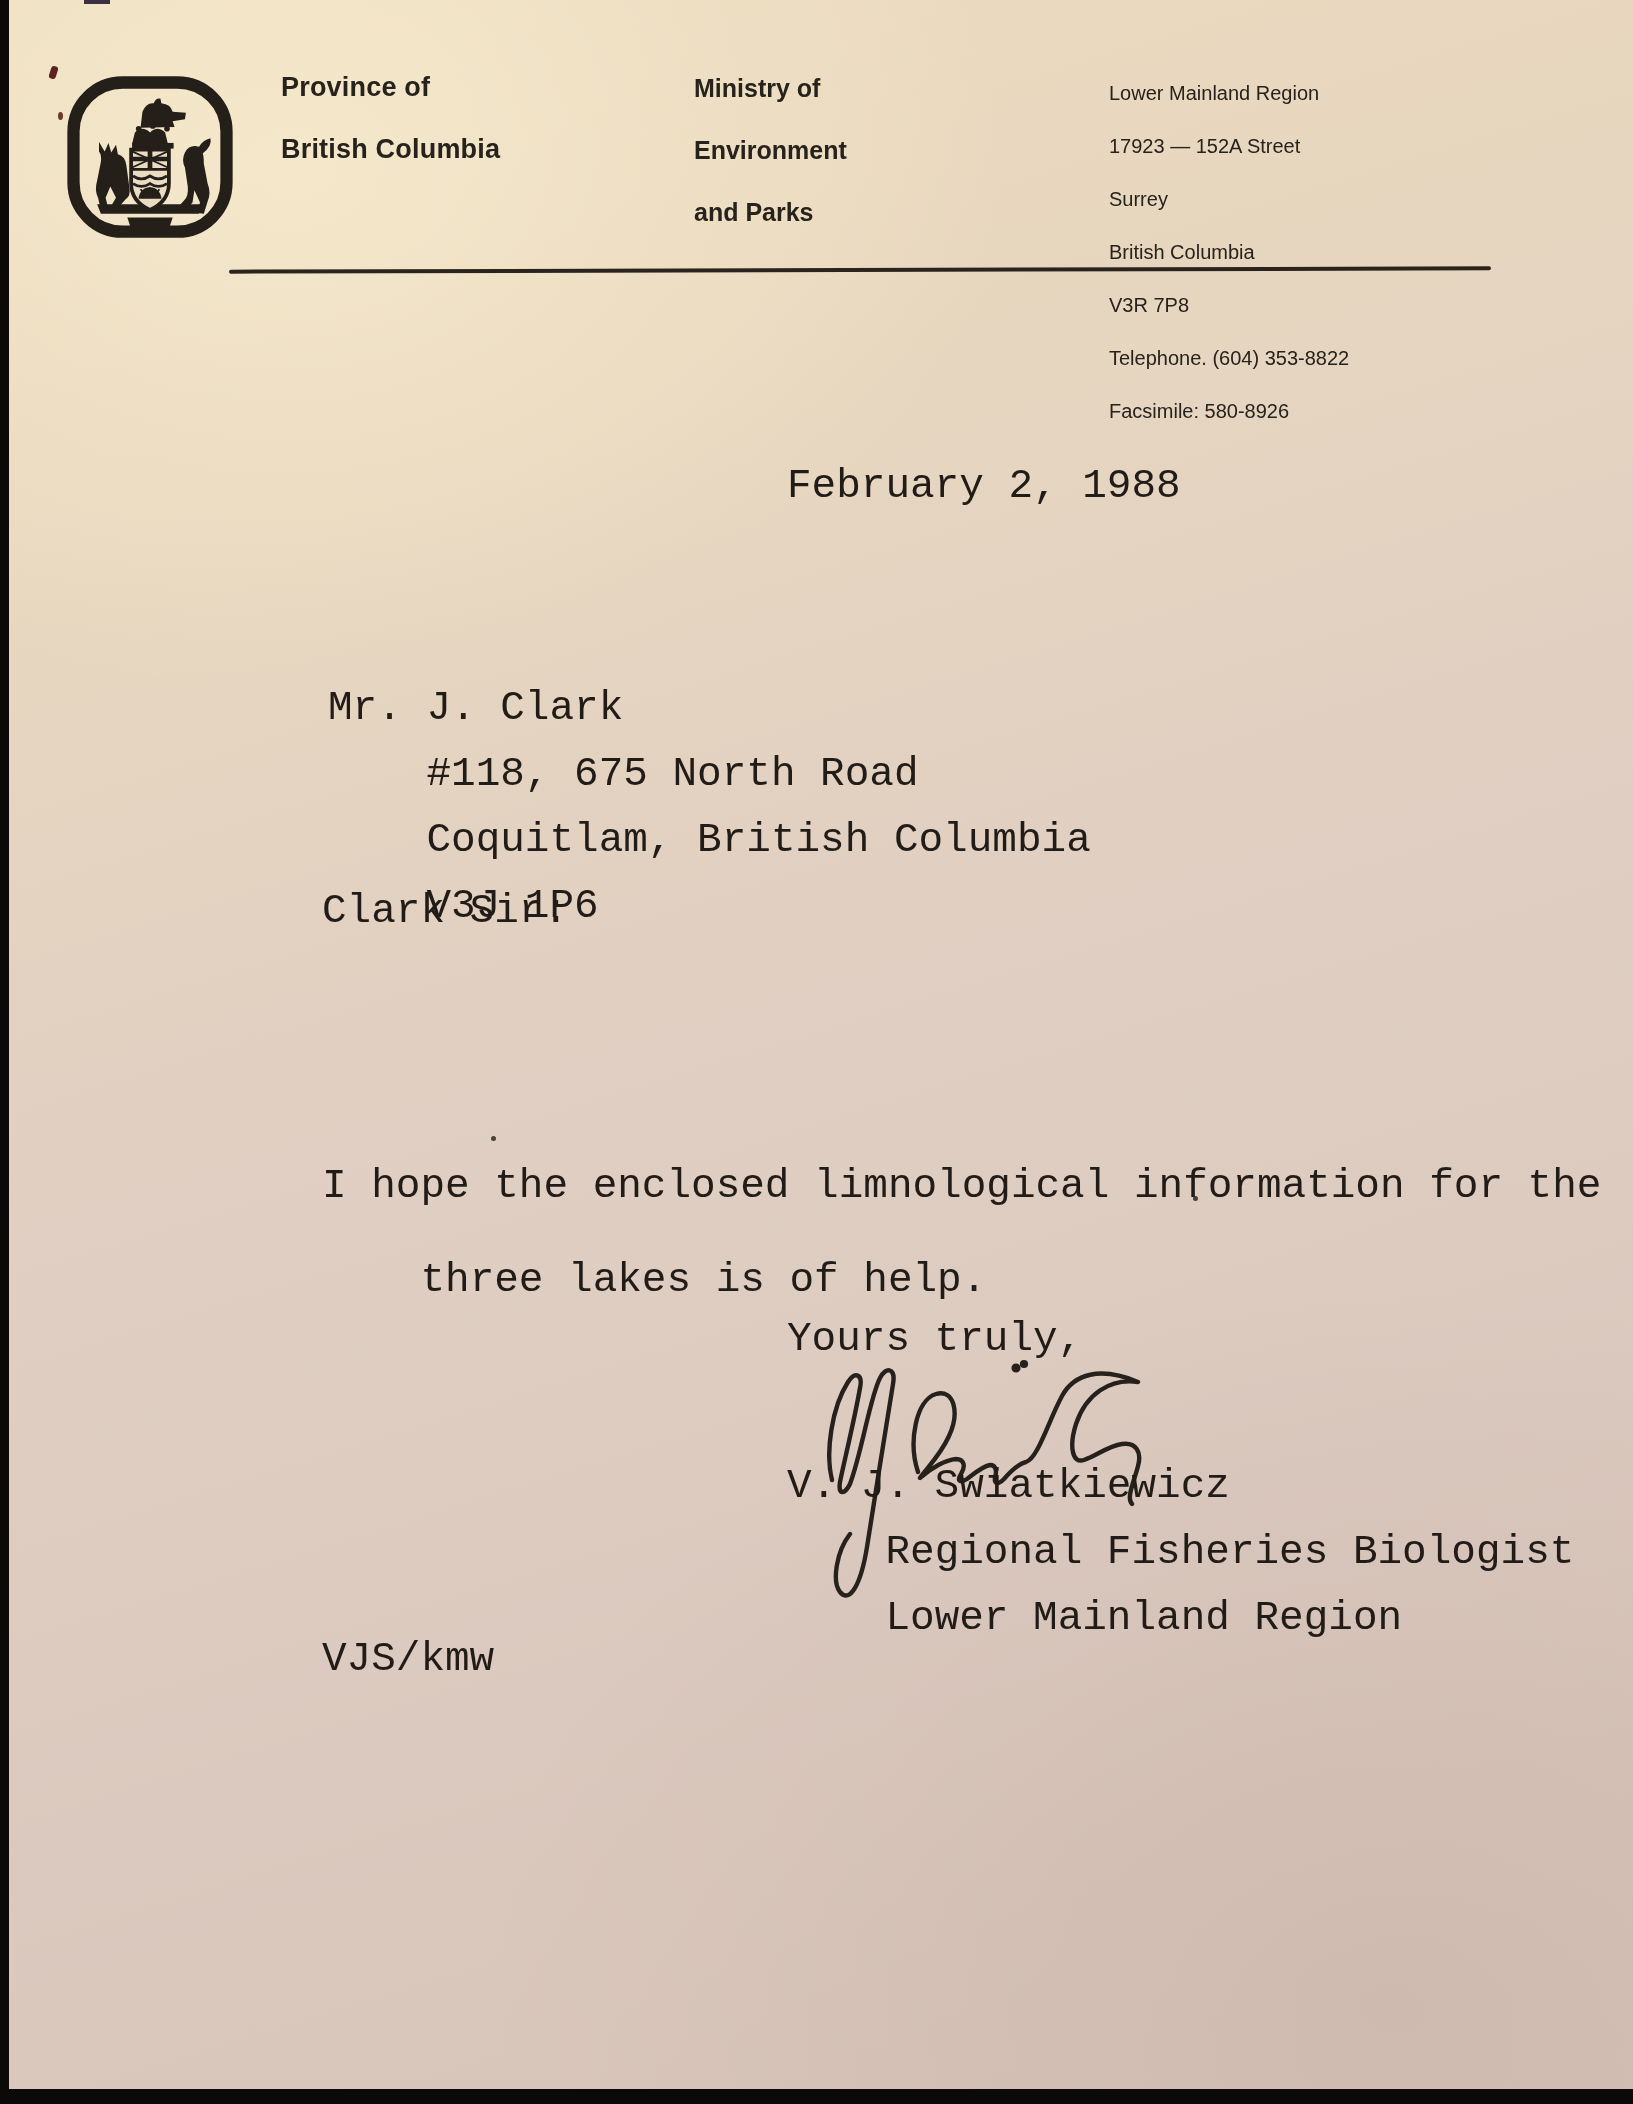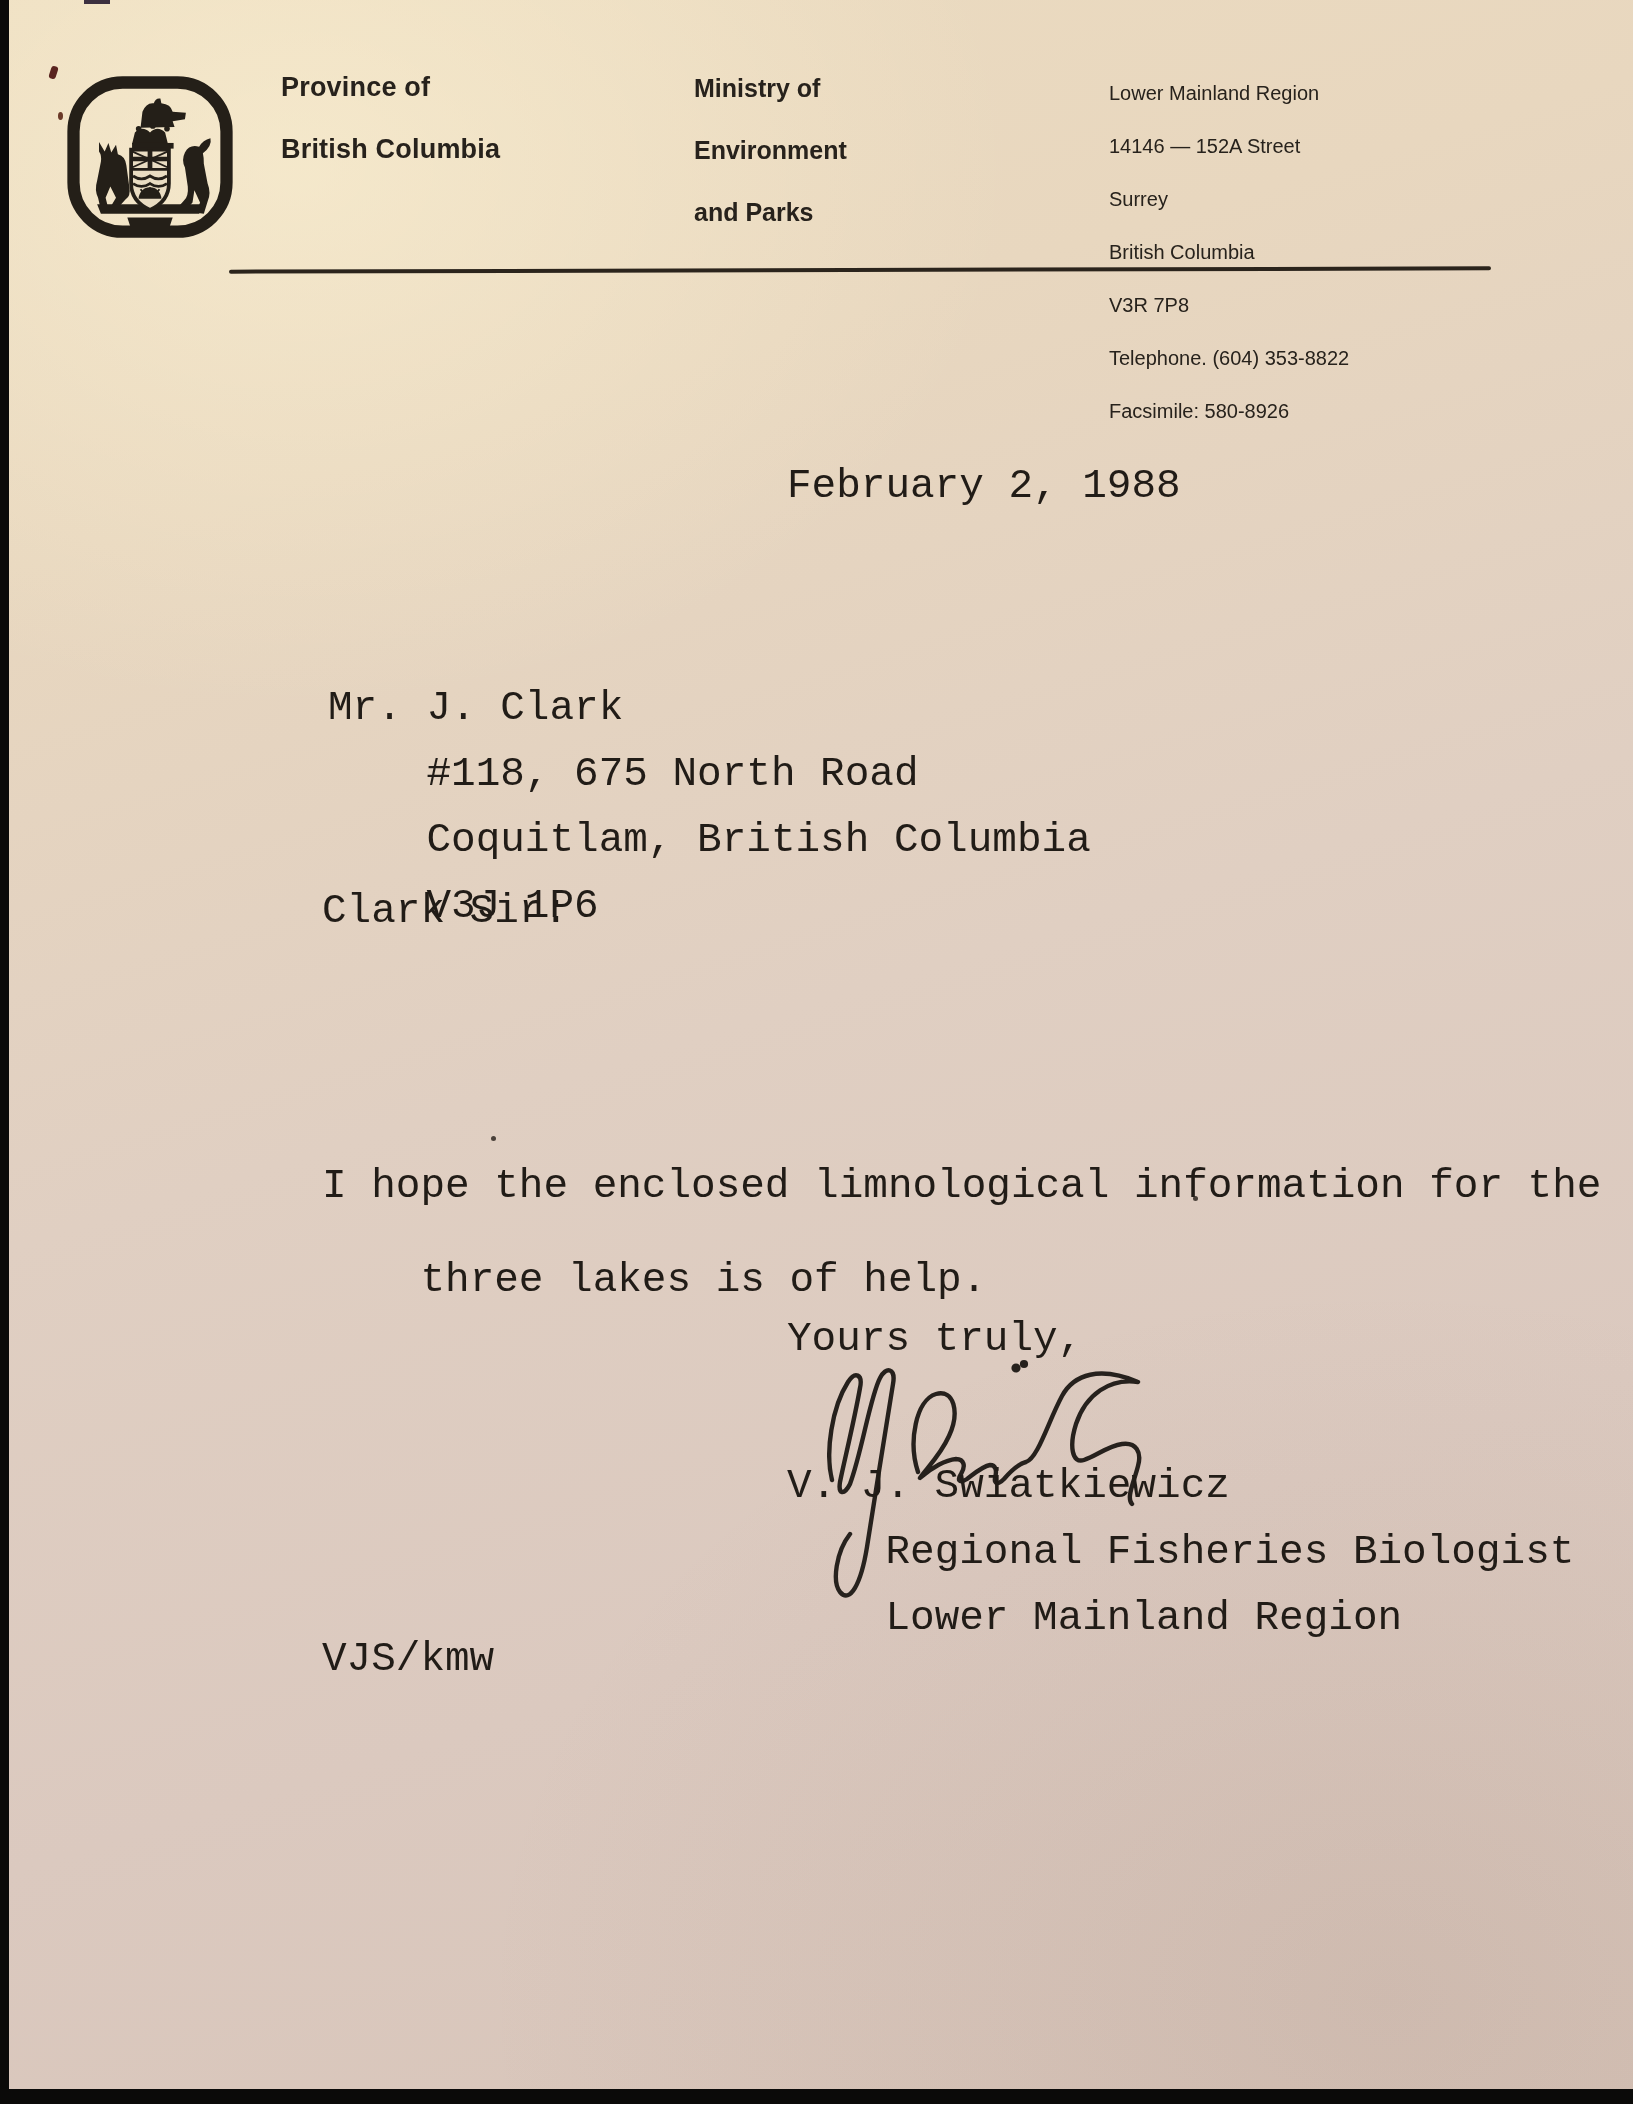--- a/index.html
+++ b/index.html
@@ -102,21 +102,21 @@
   </div>
 
   <div class="lh-col lh-province"><span>Province of</span><br>
     <span>British Columbia</span></div>
 
   <div class="lh-col lh-ministry"><span>Ministry of</span><br>
     <span>Environment</span><br>
     <span>and Parks</span></div>
 
   <div class="lh-col lh-office"><span>Lower Mainland Region</span><br>
-    <span>14146 — 152A Street</span><br>
+    <span>17923 — 152A Street</span><br>
     <span>Surrey</span><br>
     <span>British Columbia</span><br>
     <span>V3R 7P8</span><br>
     <span>Telephone. (604) 353-8822</span><br>
     <span>Facsimile: 580-8926</span></div>
 
   <div class="lh-rule"></div>
 
   <div class="tw date-line">February 2, 1988</div>
 

